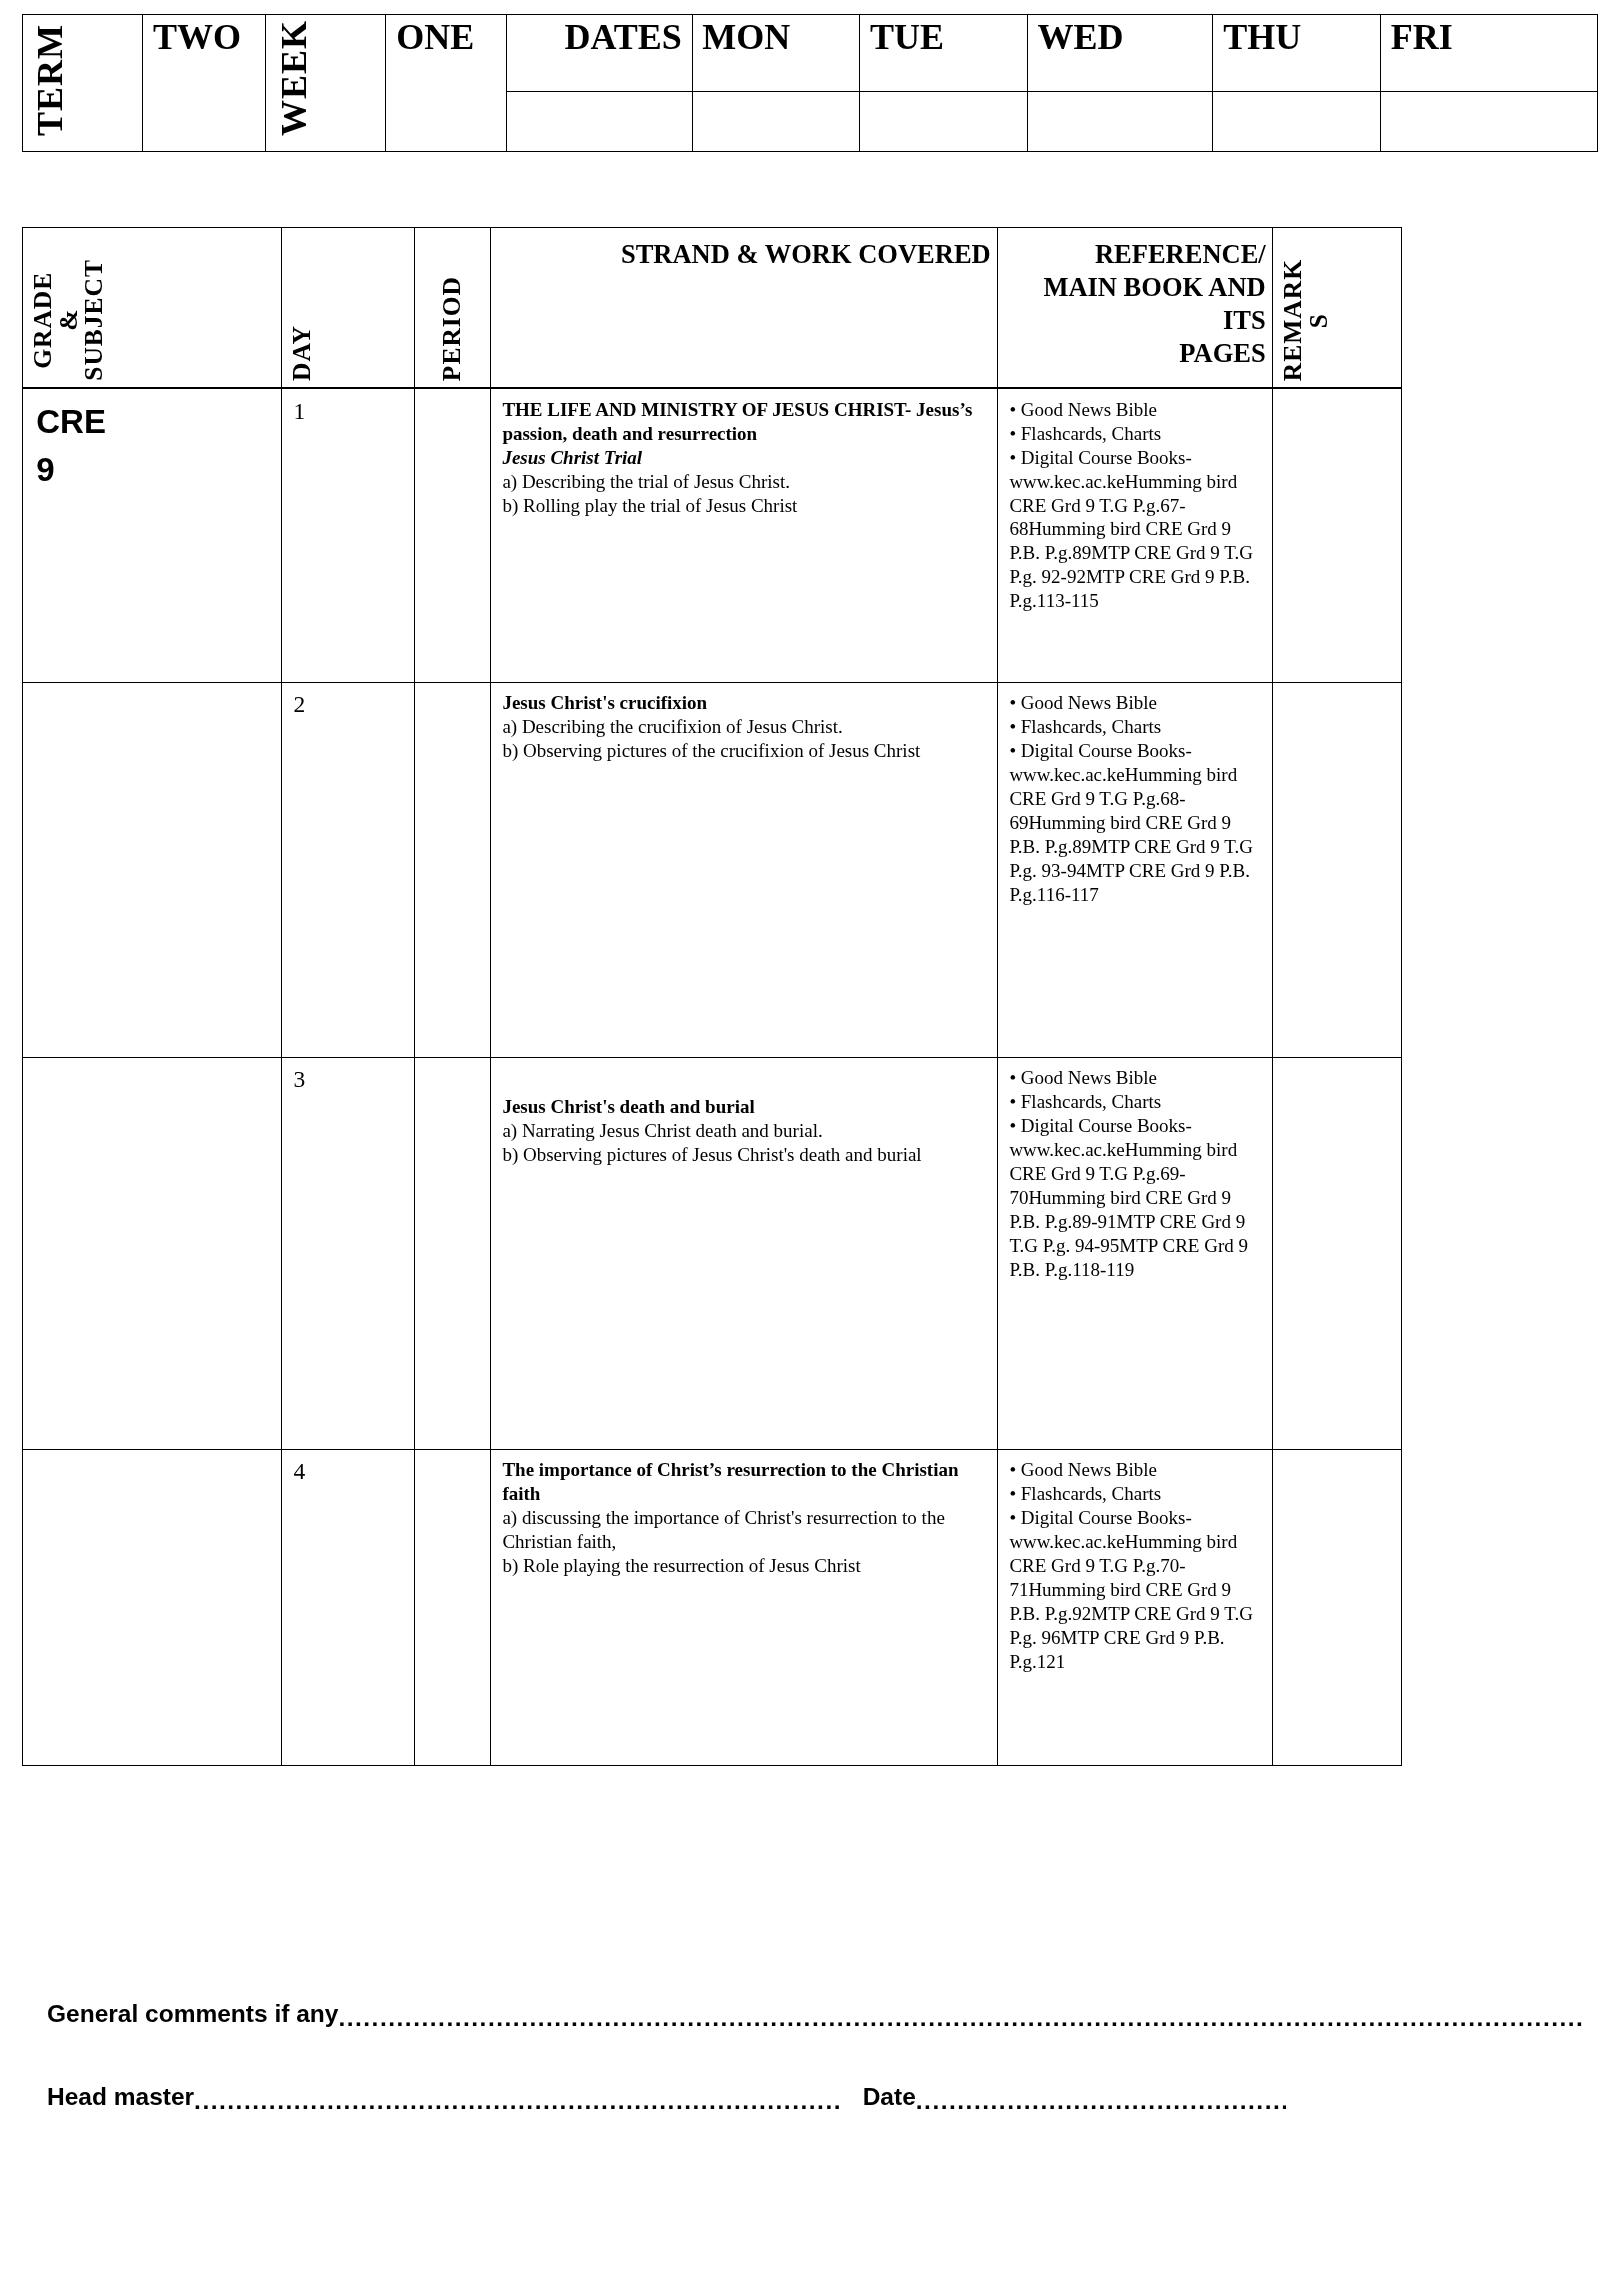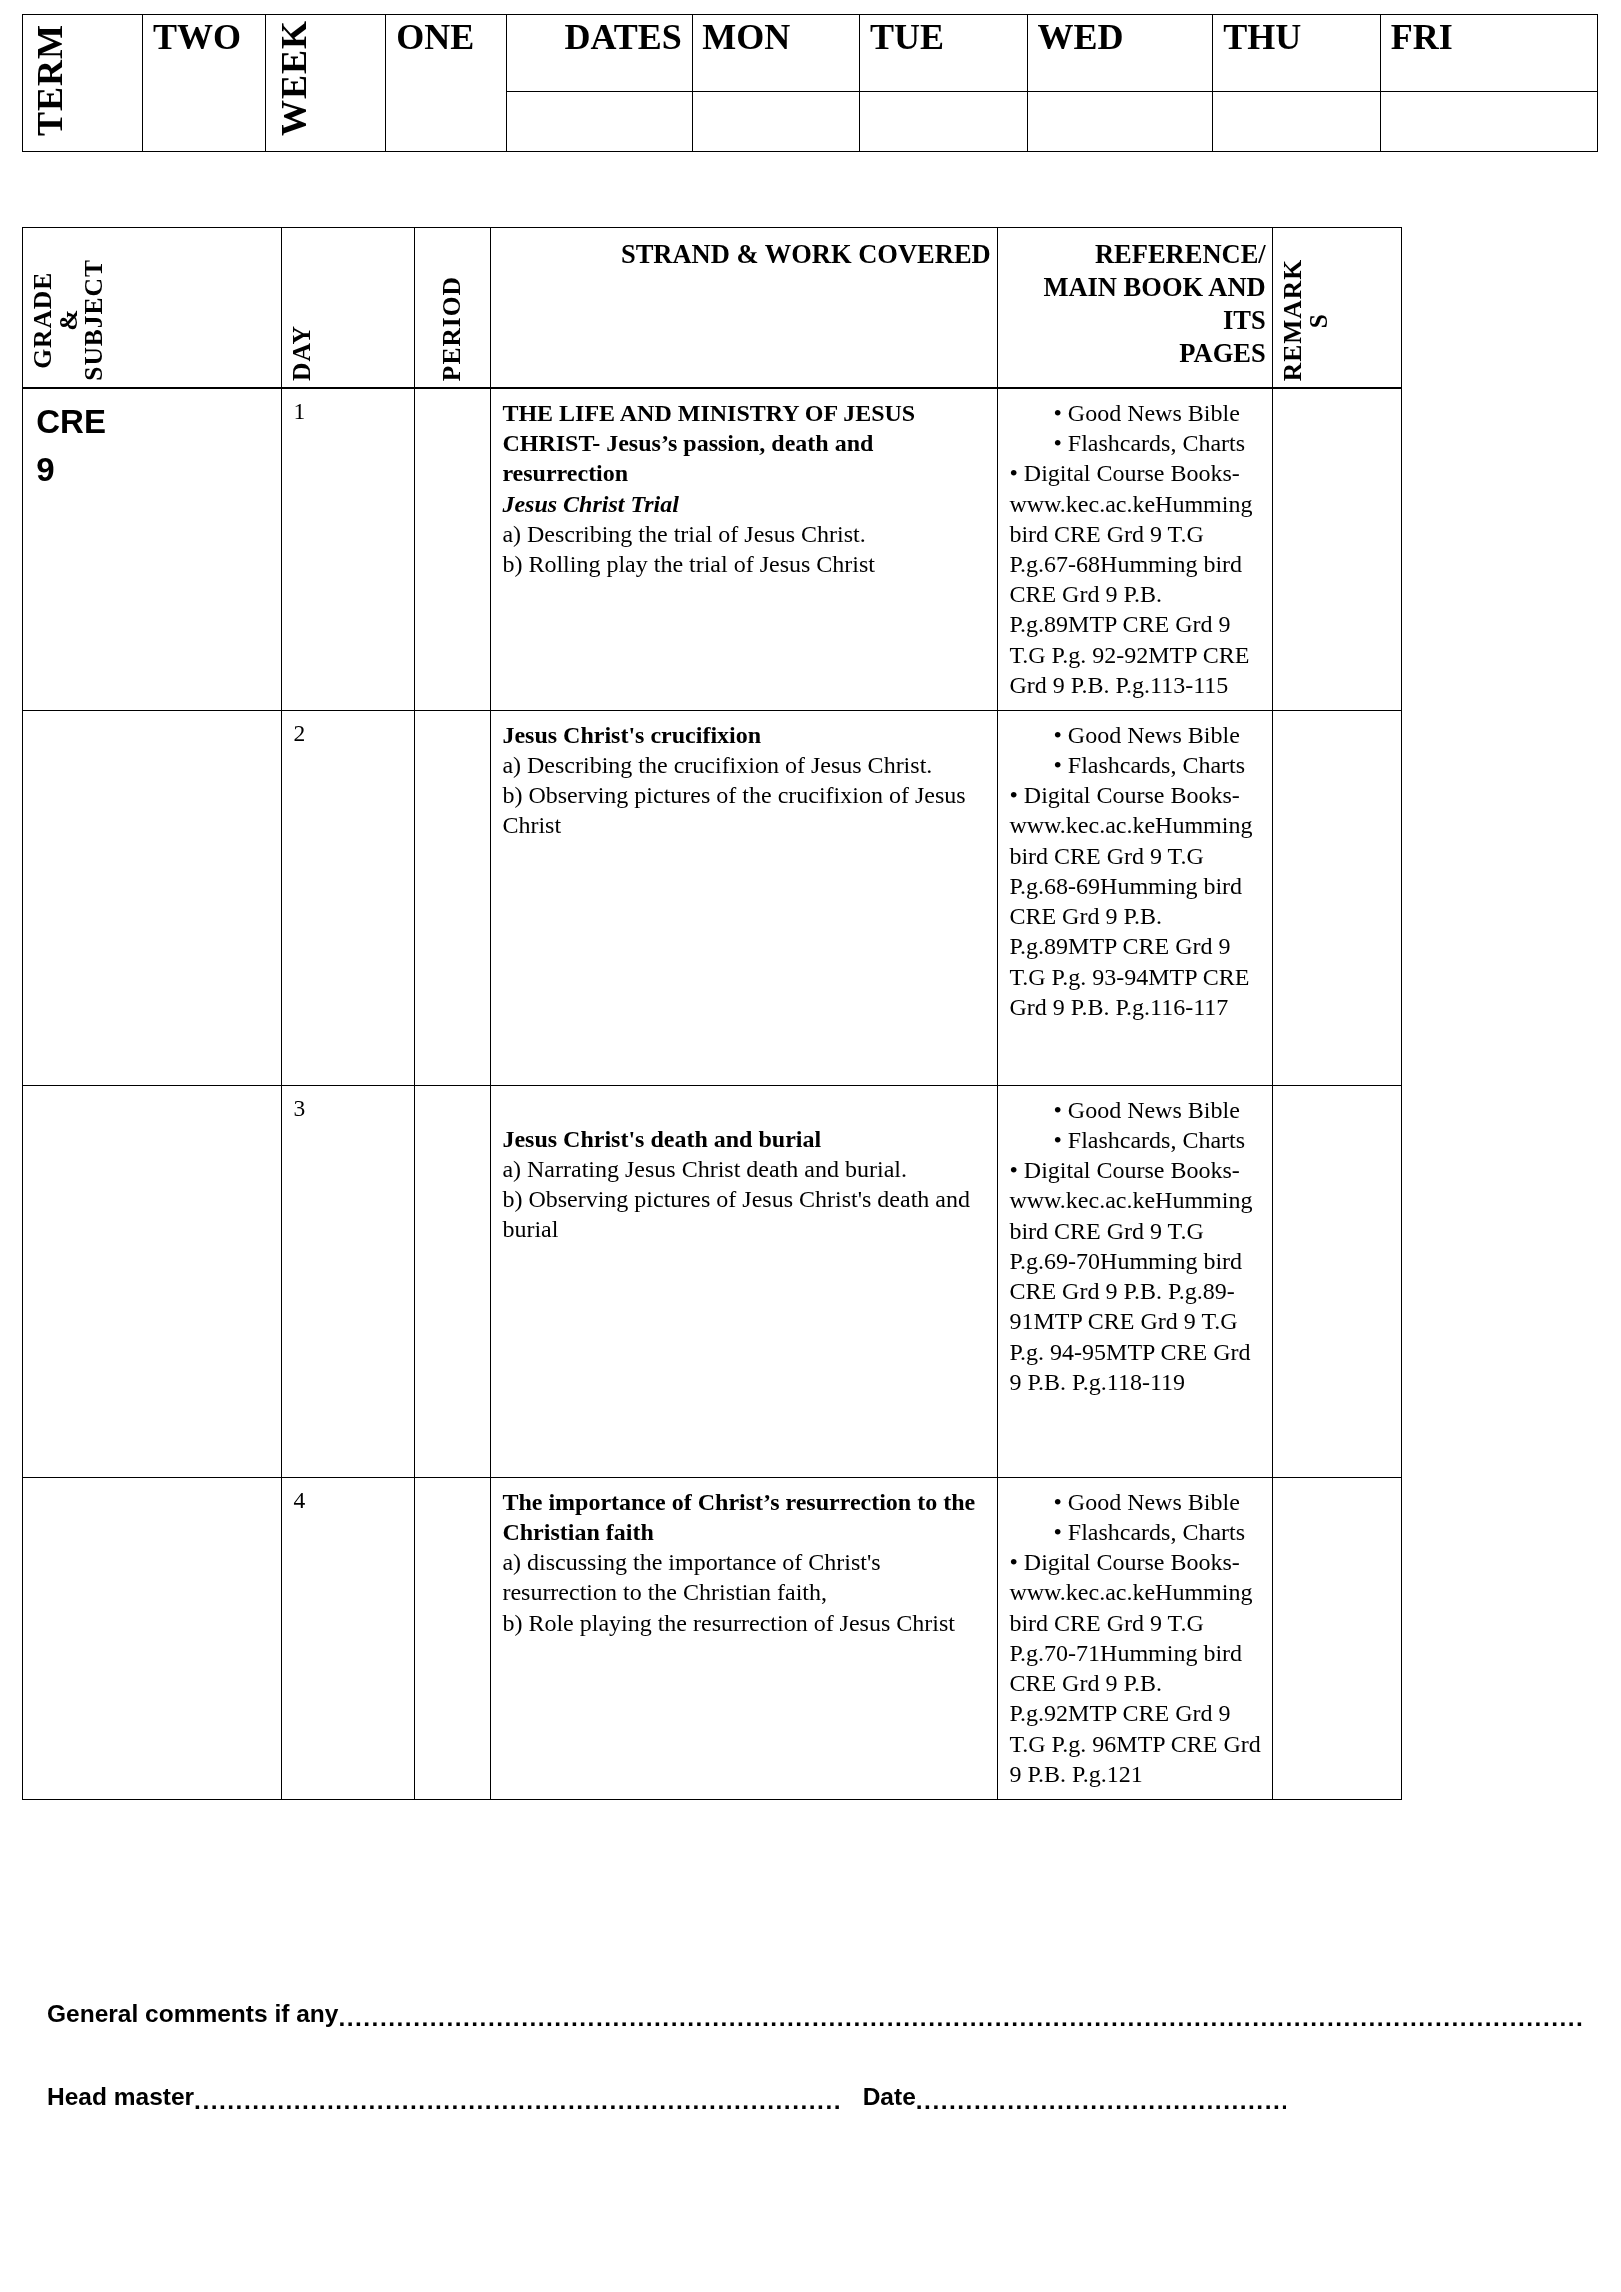--- a/index.html
+++ b/index.html
@@ -101,41 +101,41 @@
     font-family: "Liberation Serif", serif;
     font-weight: bold;
     font-size: 26.5px;
     text-align: right;
     padding: 9.8px 5.9px 0 5.9px;
     line-height: 1.25;
   }
 
   .cell-pad {
     padding: 8.8px 9.8px 9.8px 11.8px;
-    font-size: 24px;
+    font-size: 19px;
     line-height: 1.26;
     font-family: "Liberation Serif", serif;
   }
   .subj {
     font-family: Liberation Sans, sans-serif;
     font-weight: bold;
     font-size: 33px;
     line-height: 1.45;
     padding: 8.8px 9.8px 9.8px 13.7px;
   }
   .daynum {
     font-size: 23.5px;
     padding: 8.8px 9.8px 9.8px 11.8px;
     font-family: "Liberation Serif", serif;
   }
   .strand b { font-weight: bold; }
   .strand i { font-weight: bold; }
   .strand .ln { display: block; }
   .strand .spacer { display: block; height: 29px; }
-  .refs .bul { display: block; margin-left: 44px; }
+  .refs .bul { display: block; }
 
   
   .footer {
     position: absolute;
     left: 47px;
     top: 2000px;
     width: 1539px;
     font-family: "Liberation Sans", sans-serif;
     font-weight: bold;
     font-size: 24.5px;

